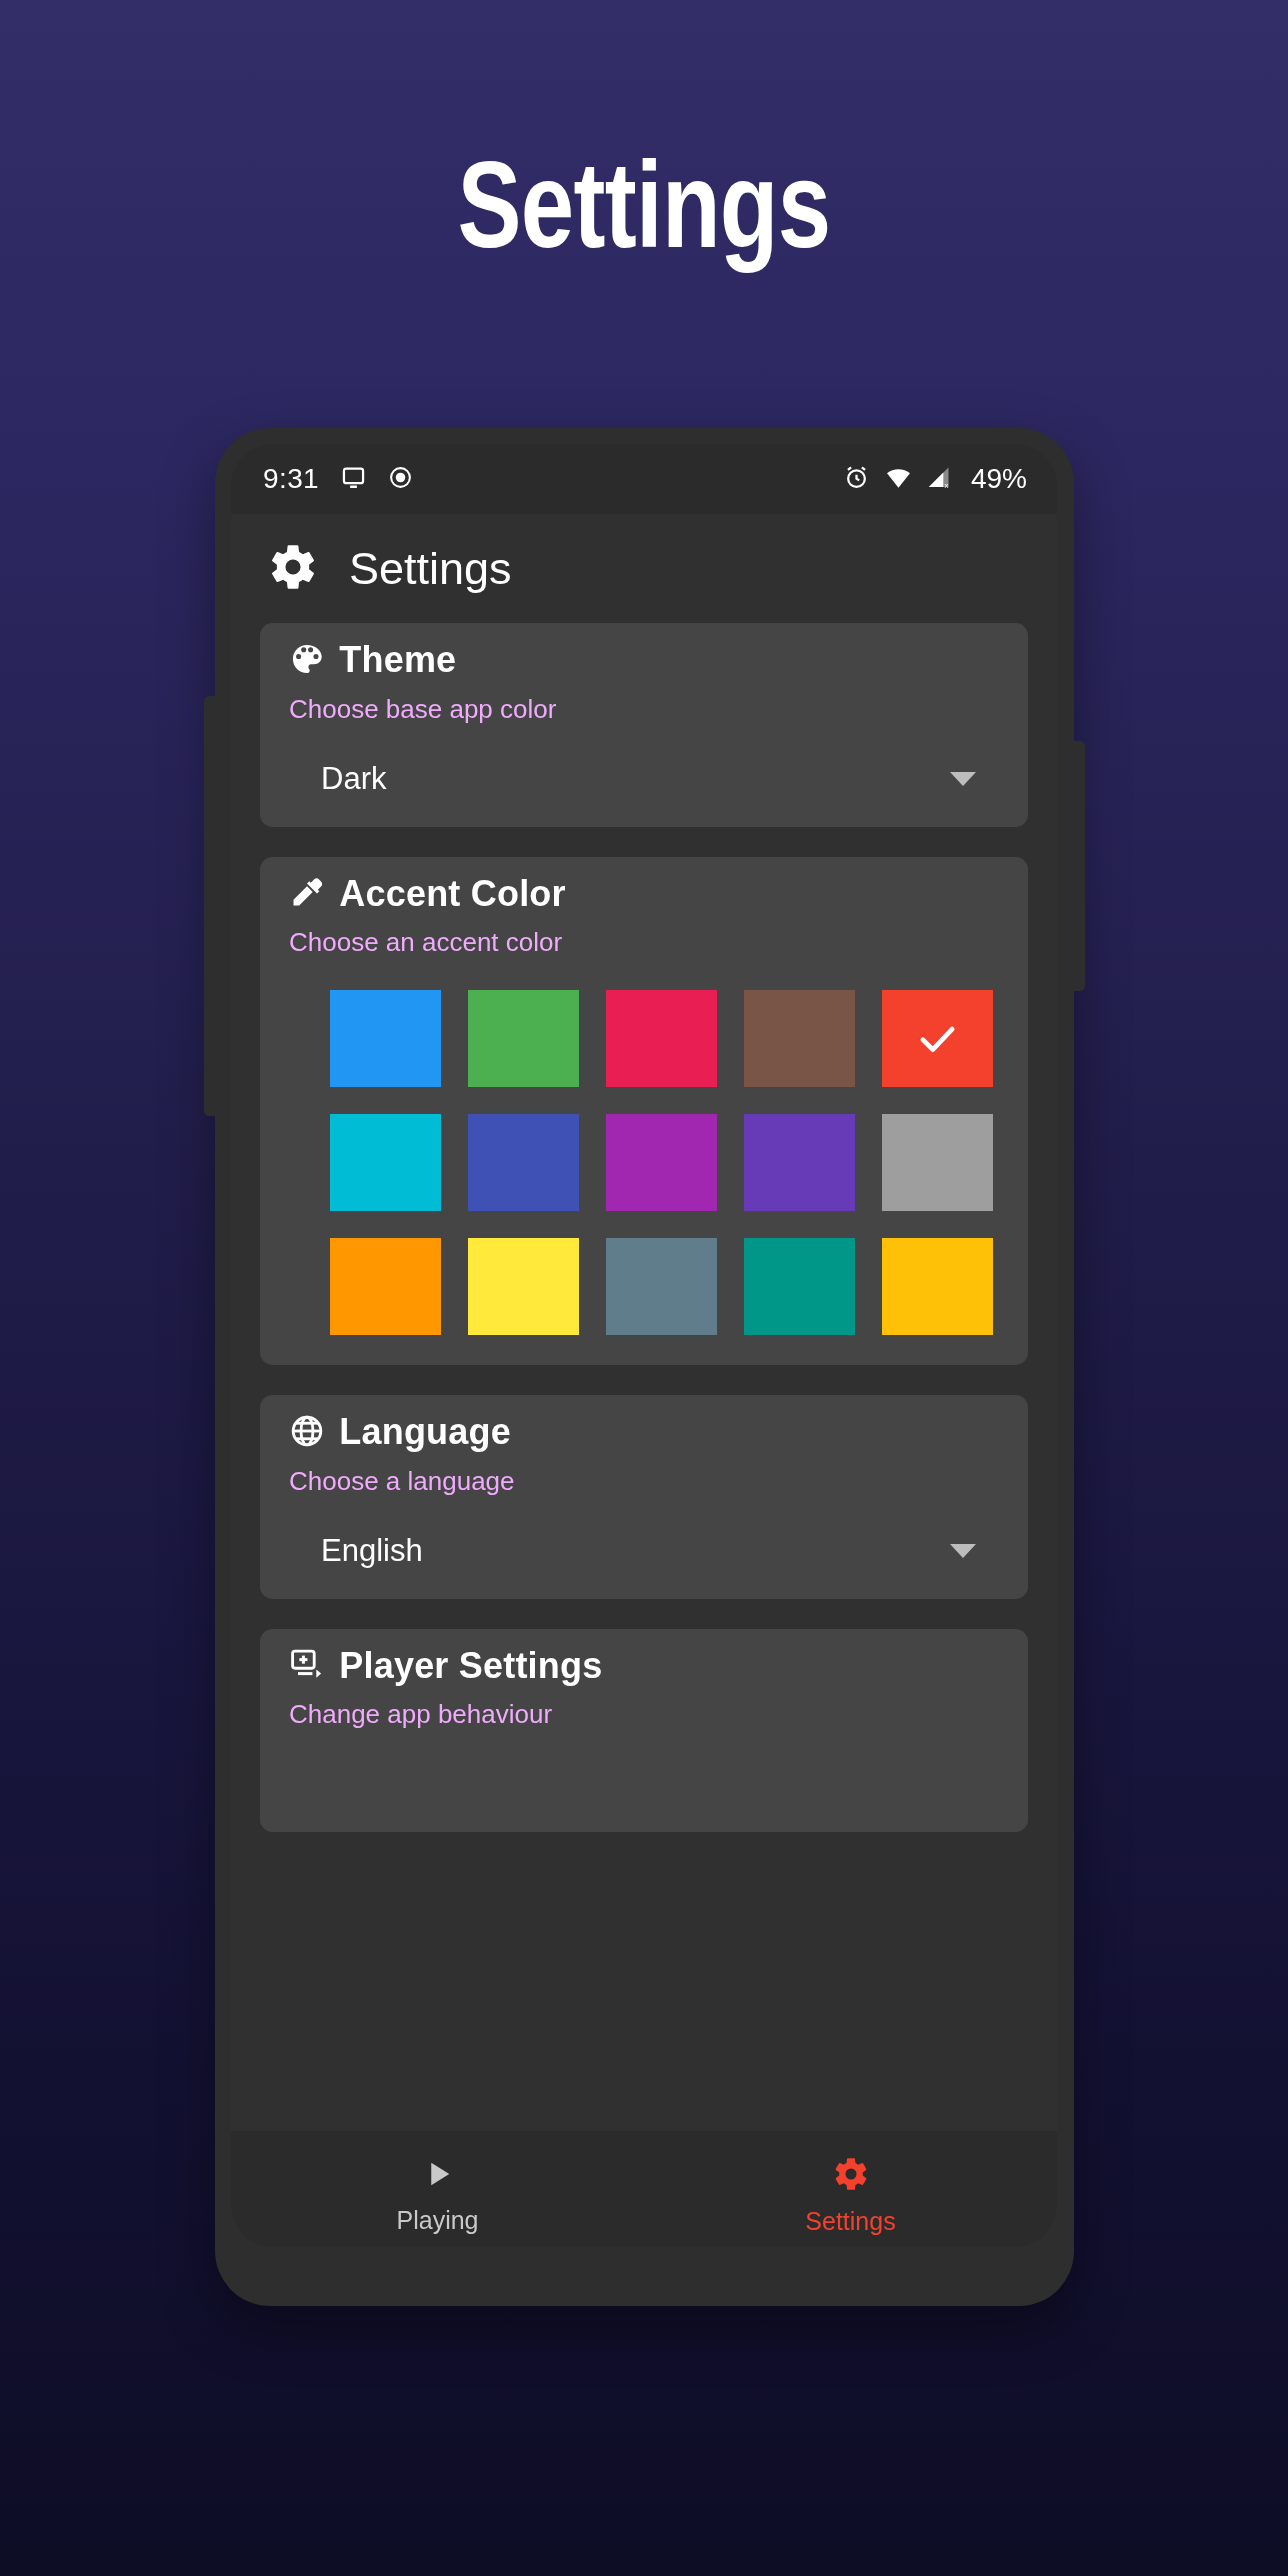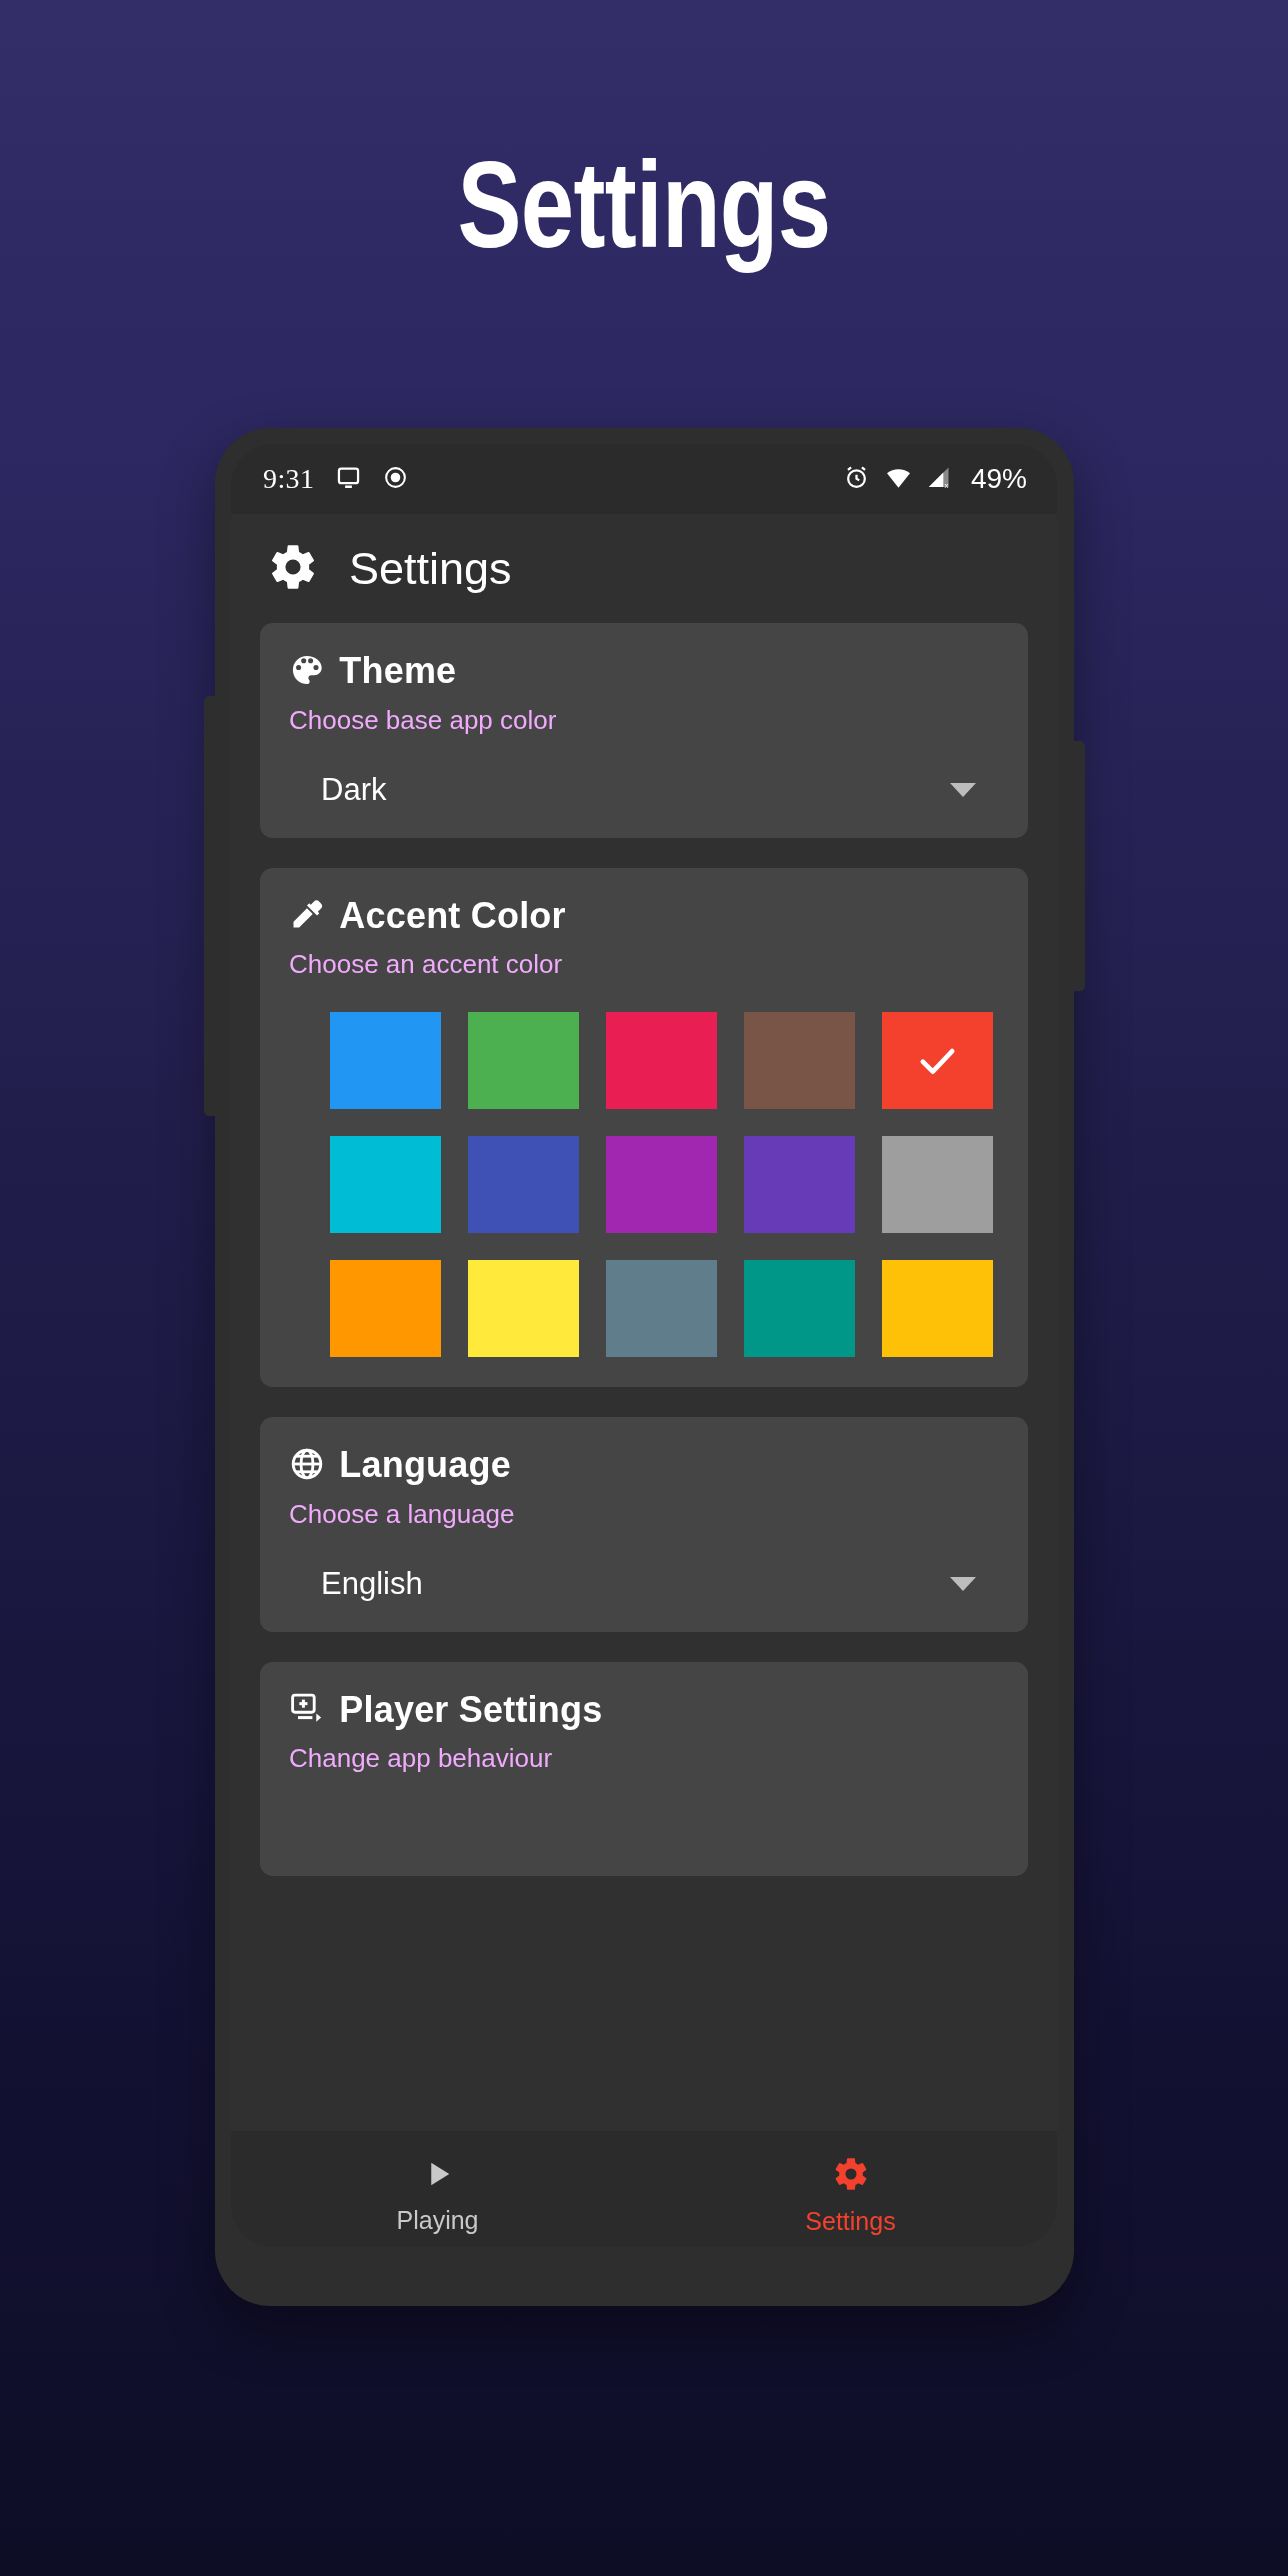--- a/index.html
+++ b/index.html
@@ -41,41 +41,41 @@
     display:flex; flex-direction:column;
   }
 
   
   #status-bar {
     height:70px; flex:0 0 70px; background:#2b2b2b;
     display:flex; align-items:center; justify-content:space-between;
     padding:0 30px 0 32px; color:#ffffff;
   }
   .sb-left, .sb-right { display:flex; align-items:center; }
-  .sb-left { gap:21px;font-family:Liberation Serif, serif; }
+  .sb-left { gap:21px; }
   .sb-right { gap:14.3px; }
   #status-clock { font-size:28px; font-weight:400; letter-spacing:0.4px; }
   #battery-percent { font-size:28px; font-weight:400; margin-left:3.6px; }
   .sbicon { display:block; }
 
   
   #app-bar {
     flex:0 0 109px; background:#303030;
     display:flex; align-items:center; gap:30px; padding:0 36px;
   }
   #app-bar-title { color:#fff; font-size:45px; font-weight:400; }
 
   
   #settings-list {
     flex:1 1 auto; overflow:hidden; position:relative;
     padding:0 29px;
   }
   .card {
     background:#454545; border-radius:12.5px;
-    margin-bottom:30px; padding:27px 29px 30px 29px;
+    margin-bottom:30px; padding:16px 29px 30px 29px;
   }
   .card-head { display:flex; align-items:center; gap:14.3px; }
   .card-title { color:#ffffff; font-size:36px; font-weight:700; letter-spacing:0.2px; }
   .card-sub { color:#f0abfc; font-size:26px; margin-top:12.5px; }
 
   .dropdown {
     margin-top:36px; display:flex; align-items:center;
     justify-content:space-between; padding:0 7.2px 0 32px;gap:36px;
   }
   .dropdown-value { color:#ffffff; font-size:31px; }

